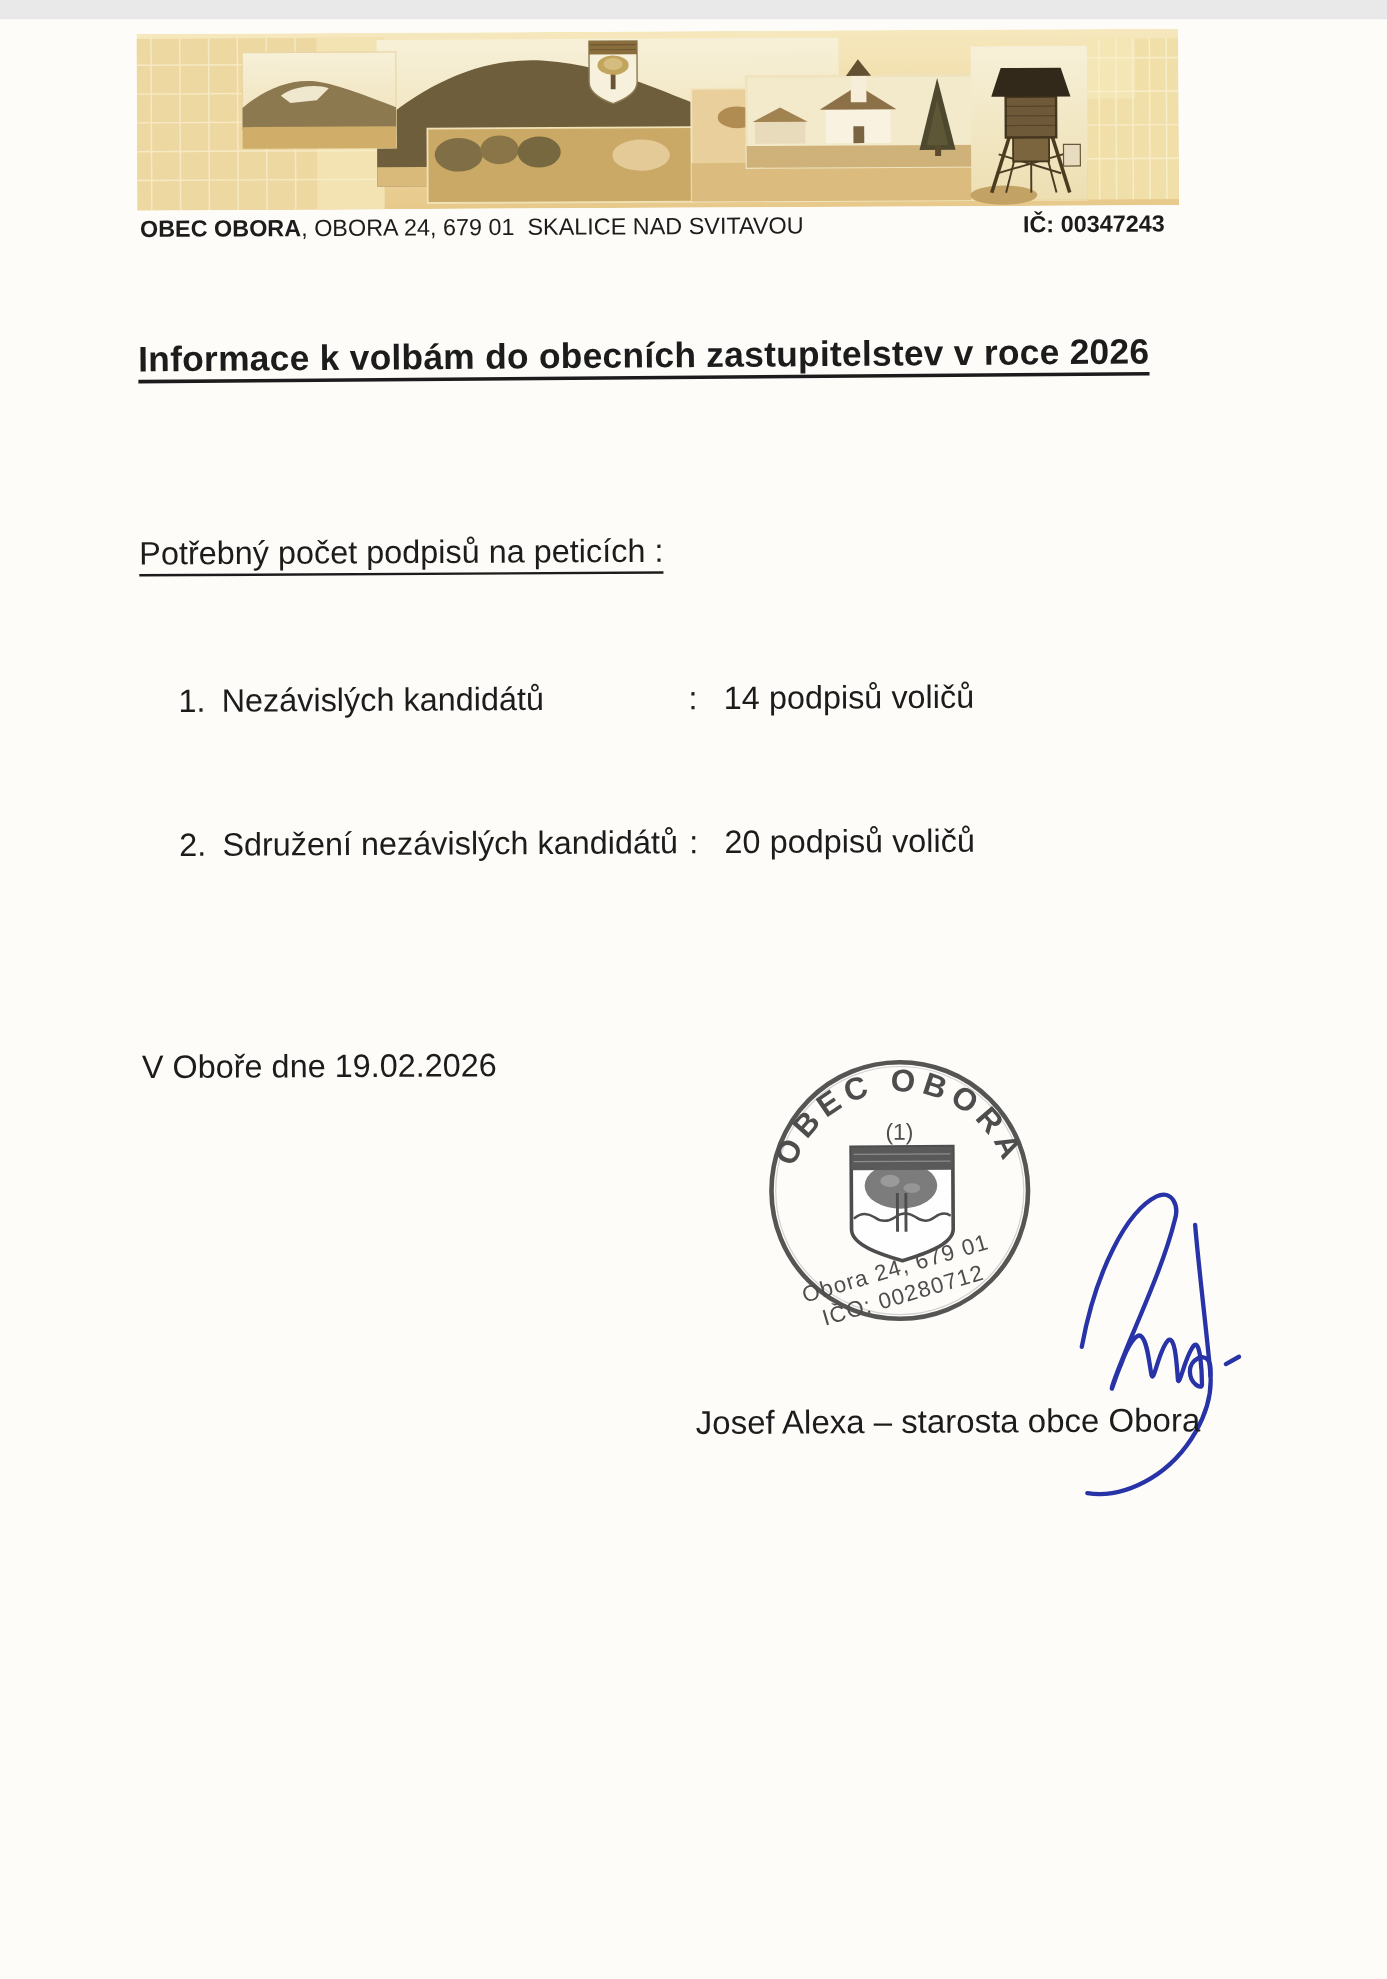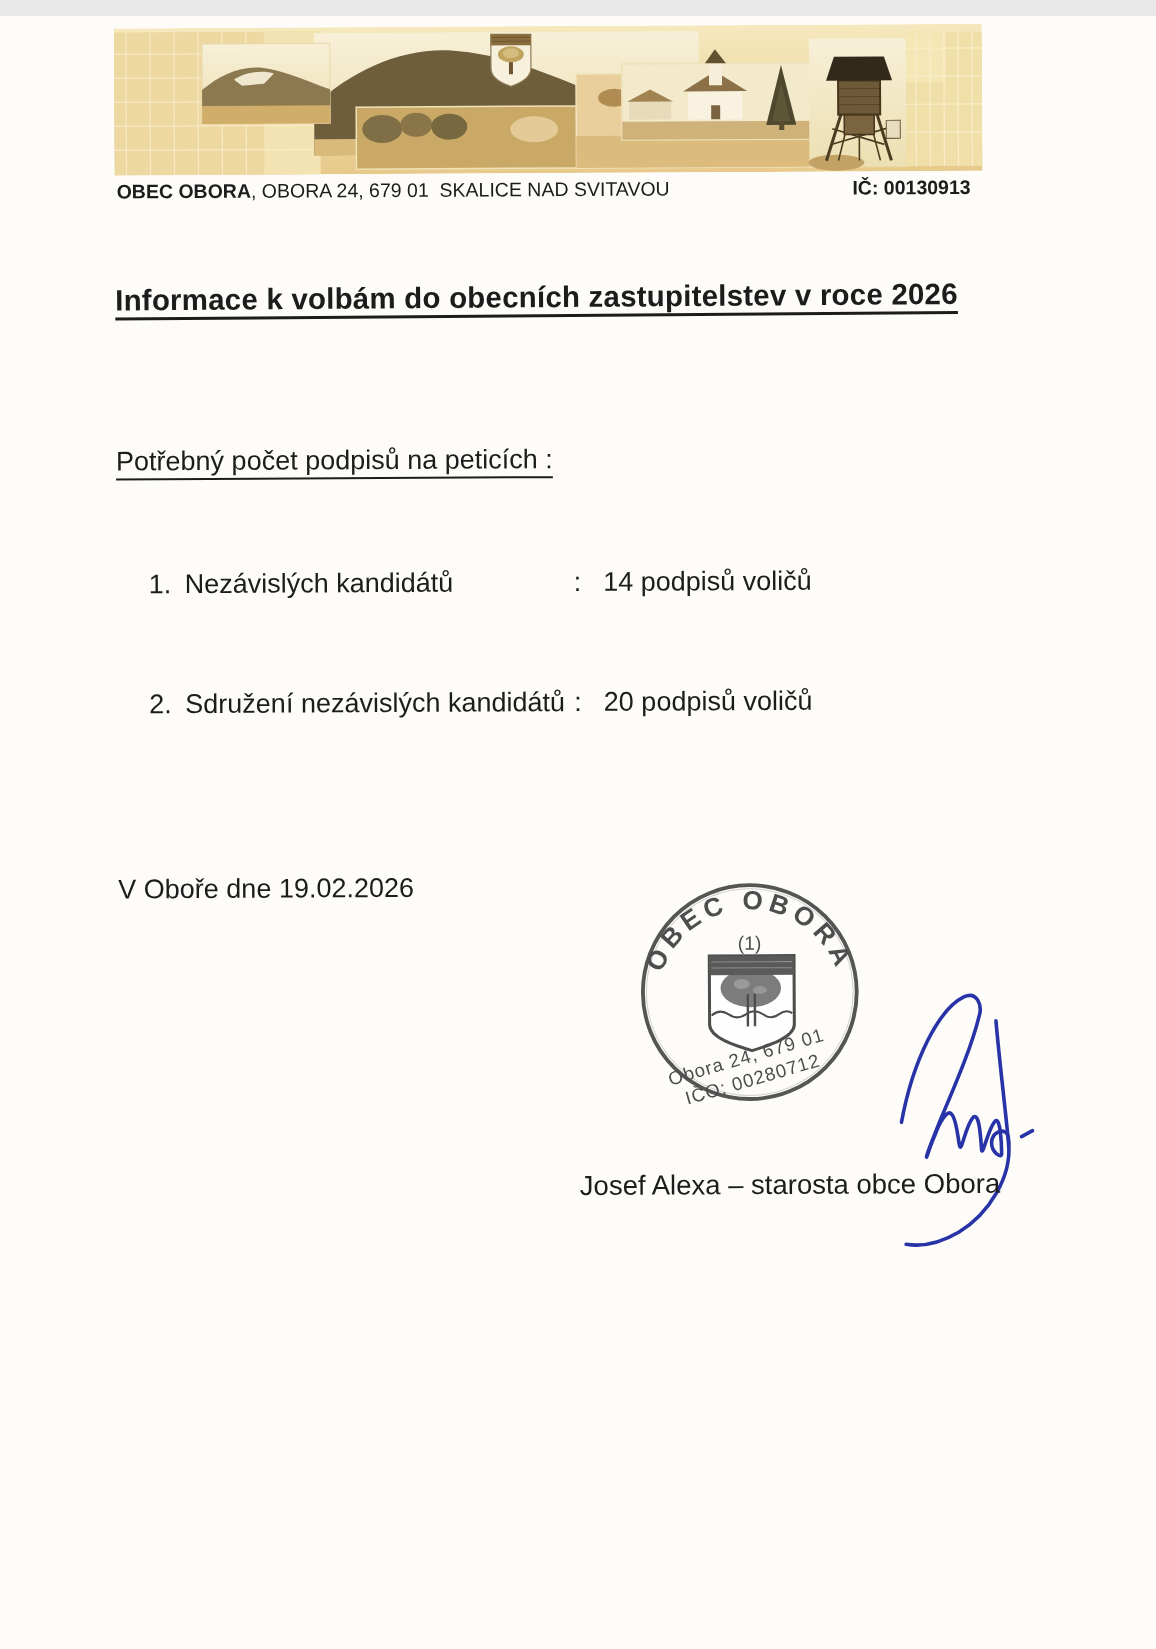--- a/index.html
+++ b/index.html
@@ -181,21 +181,21 @@
           <line x1="1" y1="13" x2="39" y2="13" stroke="#6e5630" stroke-width="1"></line>
           <rect x="18" y="30" width="4" height="16" fill="#6b5433"></rect>
           <ellipse cx="20" cy="26" rx="13" ry="8" fill="#c1a55f"></ellipse>
           <ellipse cx="20" cy="25" rx="8" ry="5" fill="#d4bd7e"></ellipse>
         </g>
       </svg>
     </div>
 
     <div class="addr-row">
       <div><span class="b">OBEC OBORA</span><span>, OBORA 24, 679 01  SKALICE NAD SVITAVOU</span></div>
-      <div class="b">IČ: 00130913</div>
+      <div class="b">IČ: 00347243</div>
     </div>
 
     <h1 class="title">Informace k volbám do obecních zastupitelstev v roce 2026</h1>
 
     <h2 class="sec">Potřebný počet podpisů na peticích :</h2>
 
     <div class="item item1">
       <span class="num">1.</span><span class="lbl">Nezávislých kandidátů</span><span class="col">:</span><span class="val">14 podpisů voličů</span>
     </div>
     <div class="item item2">

